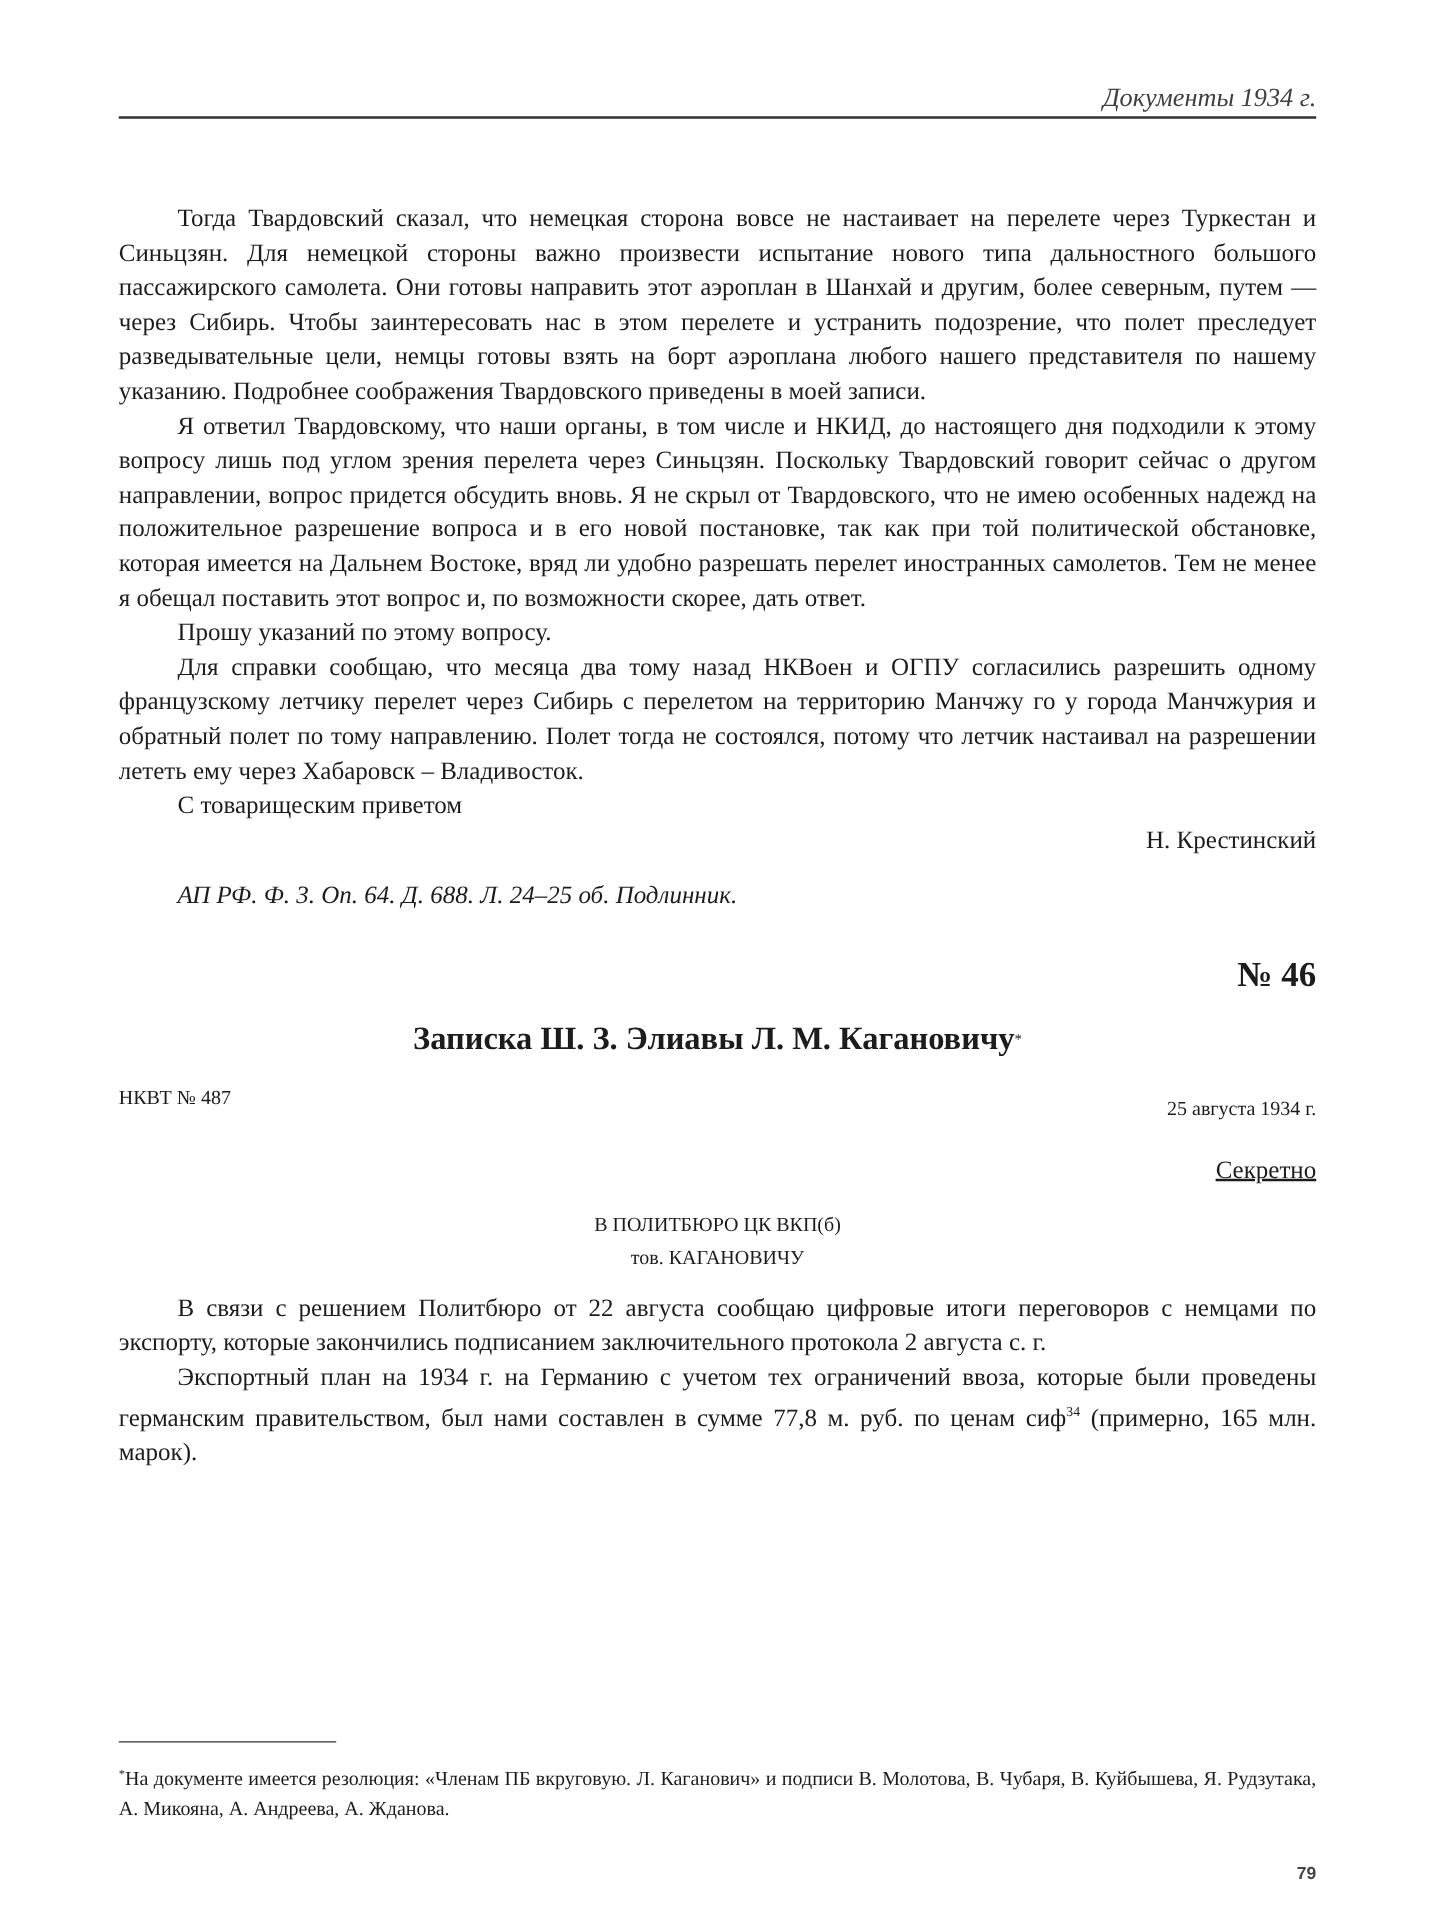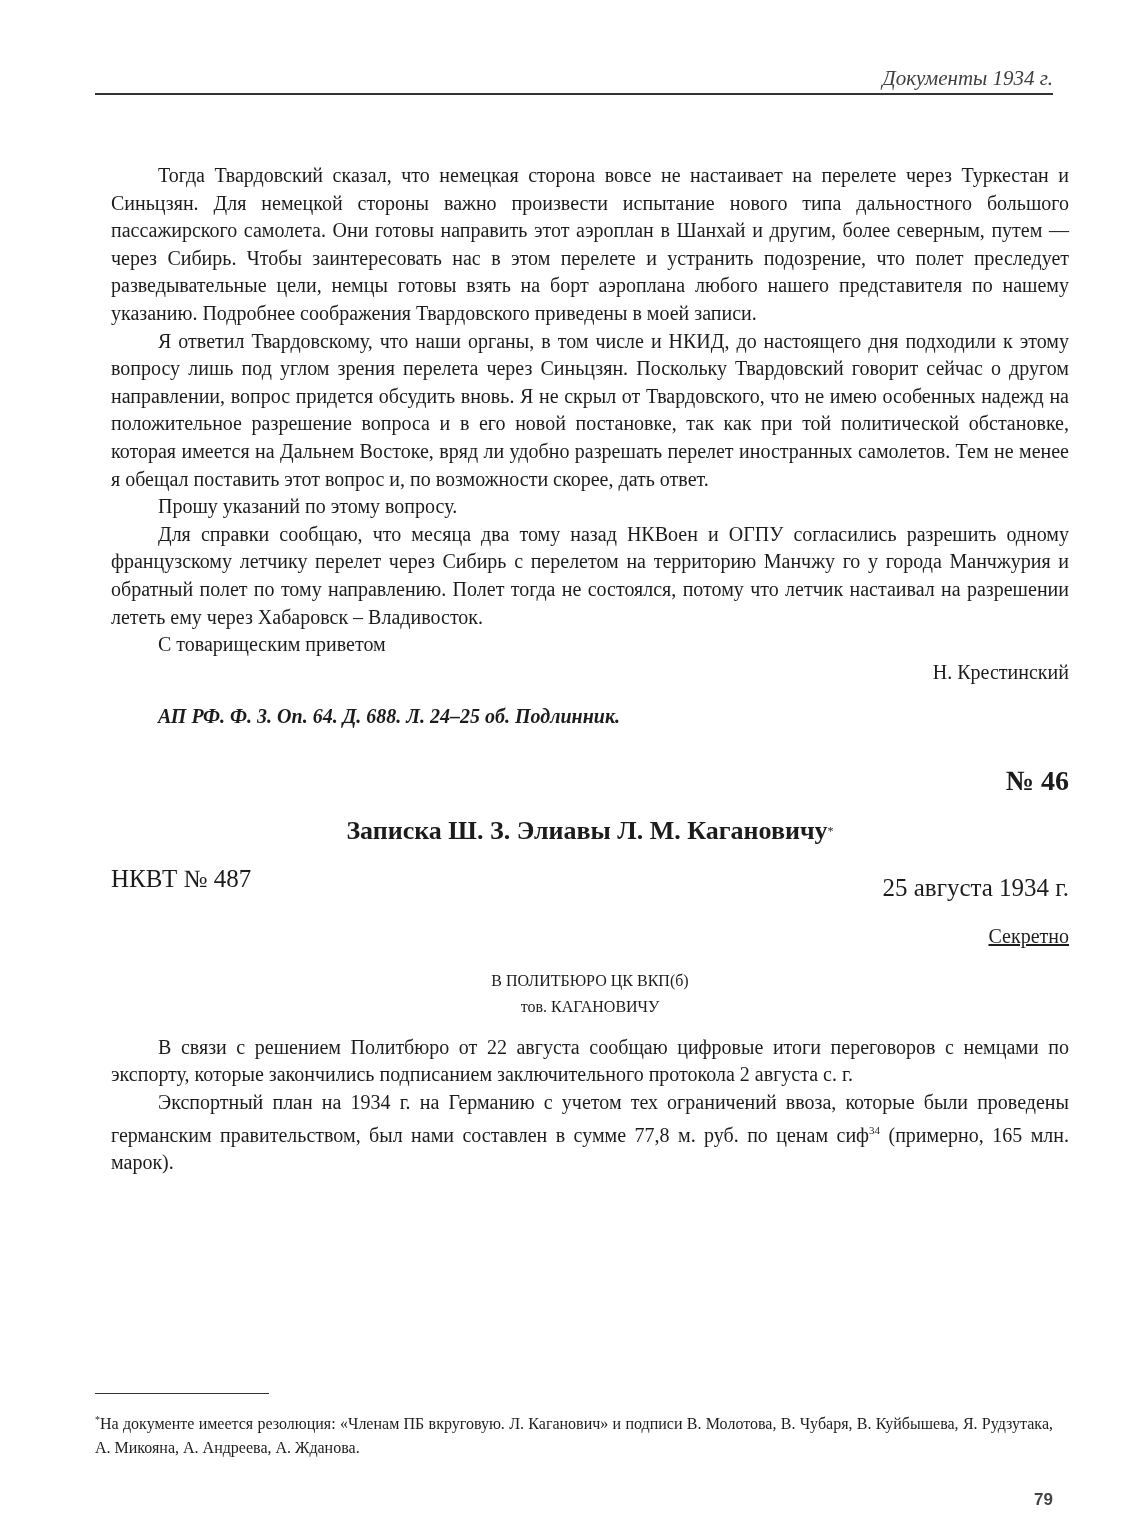--- a/index.html
+++ b/index.html
@@ -5,39 +5,39 @@
   html, body { margin: 0; padding: 0; }
   body {
     width: 1146px; height: 1525px; background: #ffffff; position: relative; overflow: hidden;
     font-family: "Liberation Serif", "DejaVu Serif", serif; color: #1c1c1c;
   }
   .page { position: absolute; left: 95px; top: 0; width: 958px; }
   .running-head {
     position: absolute; top: 66px; right: 0; font-style: italic; font-size: 21px; color: #404040;
   }
   .head-rule { position: absolute; top: 93px; left: 0; width: 958px; height: 2px; background: #333; }
-  .body { position: absolute; top: 162px; left: 0; width: 958px; margin-left: 16px; }
+  .body { position: absolute; top: 162px; left: 0; width: 958px; }
   p { margin: 0; font-size: 20px; line-height: 27.6px; text-align: justify; text-indent: 47px; }
   .sig-greeting { text-indent: 47px; }
   .sig-name { text-align: right; padding-left: 397px; text-indent: 0; }
-  .archive { font-style: italic; text-indent: 47px; margin-top: 17px; font-weight: bold; }
+  .archive { font-style: italic; text-indent: 47px; margin-top: 17px; }
   .docnum { text-align: right; text-indent: 0; font-weight: bold; font-size: 28px; margin-top: 32px; line-height: 36px; }
   .doctitle { text-align: center; text-indent: 0; font-weight: bold; font-size: 26px; margin-top: 14px; line-height: 36px; }
   .doctitle sup { font-size: 12px; font-weight: normal; vertical-align: top; }
-  .meta-row { display: flex; justify-content: space-between; margin-top: 16px; font-size: 25px; line-height: 27px; }
+  .meta-row { display: flex; justify-content: space-between; margin-top: 16px; font-size: 16px; line-height: 27px; }
   .meta-row .date { margin-top: 9px; }
   .secret { text-align: right; margin-top: 22px; font-size: 20px; line-height: 27px; }
   .secret span { text-decoration: underline; }
   .addressee { text-align: center; font-size: 16px; line-height: 26px; margin-top: 18px; }
   .letter { margin-top: 14px; }
   .letter sup { font-size: 11px; }
   .fn-rule { position: absolute; top: 1393px; left: 0; width: 174px; height: 1px; background: #333; }
   .footnote { position: absolute; top: 1408px; left: 0; width: 958px; font-size: 16px; line-height: 23.5px; text-align: justify; }
   .footnote sup { font-size: 10px; }
-  .pageno { position: absolute; top: 1490px; right: 0; font-family: "Liberation Sans", sans-serif; font-weight: bold; font-size: 17px; color: #444; }
+  .pageno { position: absolute; top: 1490px; right: 0; font-family: "Liberation Sans", sans-serif; font-weight: bold; font-size: 14px; color: #444; }
 </style>
 </head>
 <body>
 
 <div class="page">
   <div class="running-head">Документы 1934 г.</div>
   <div class="head-rule"></div>
 
   <div class="body">
     <p>Тогда Твардовский сказал, что немецкая сторона вовсе не настаивает на перелете через Туркестан и Синьцзян. Для немецкой стороны важно произвести испытание нового типа дальностного большого пассажирского самолета. Они готовы направить этот аэроплан в Шанхай и другим, более северным, путем — через Сибирь. Чтобы заинтересовать нас в этом перелете и устранить подозрение, что полет преследует разведывательные цели, немцы готовы взять на борт аэроплана любого нашего представителя по нашему указанию. Подробнее соображения Твардовского приведены в моей записи.</p>

